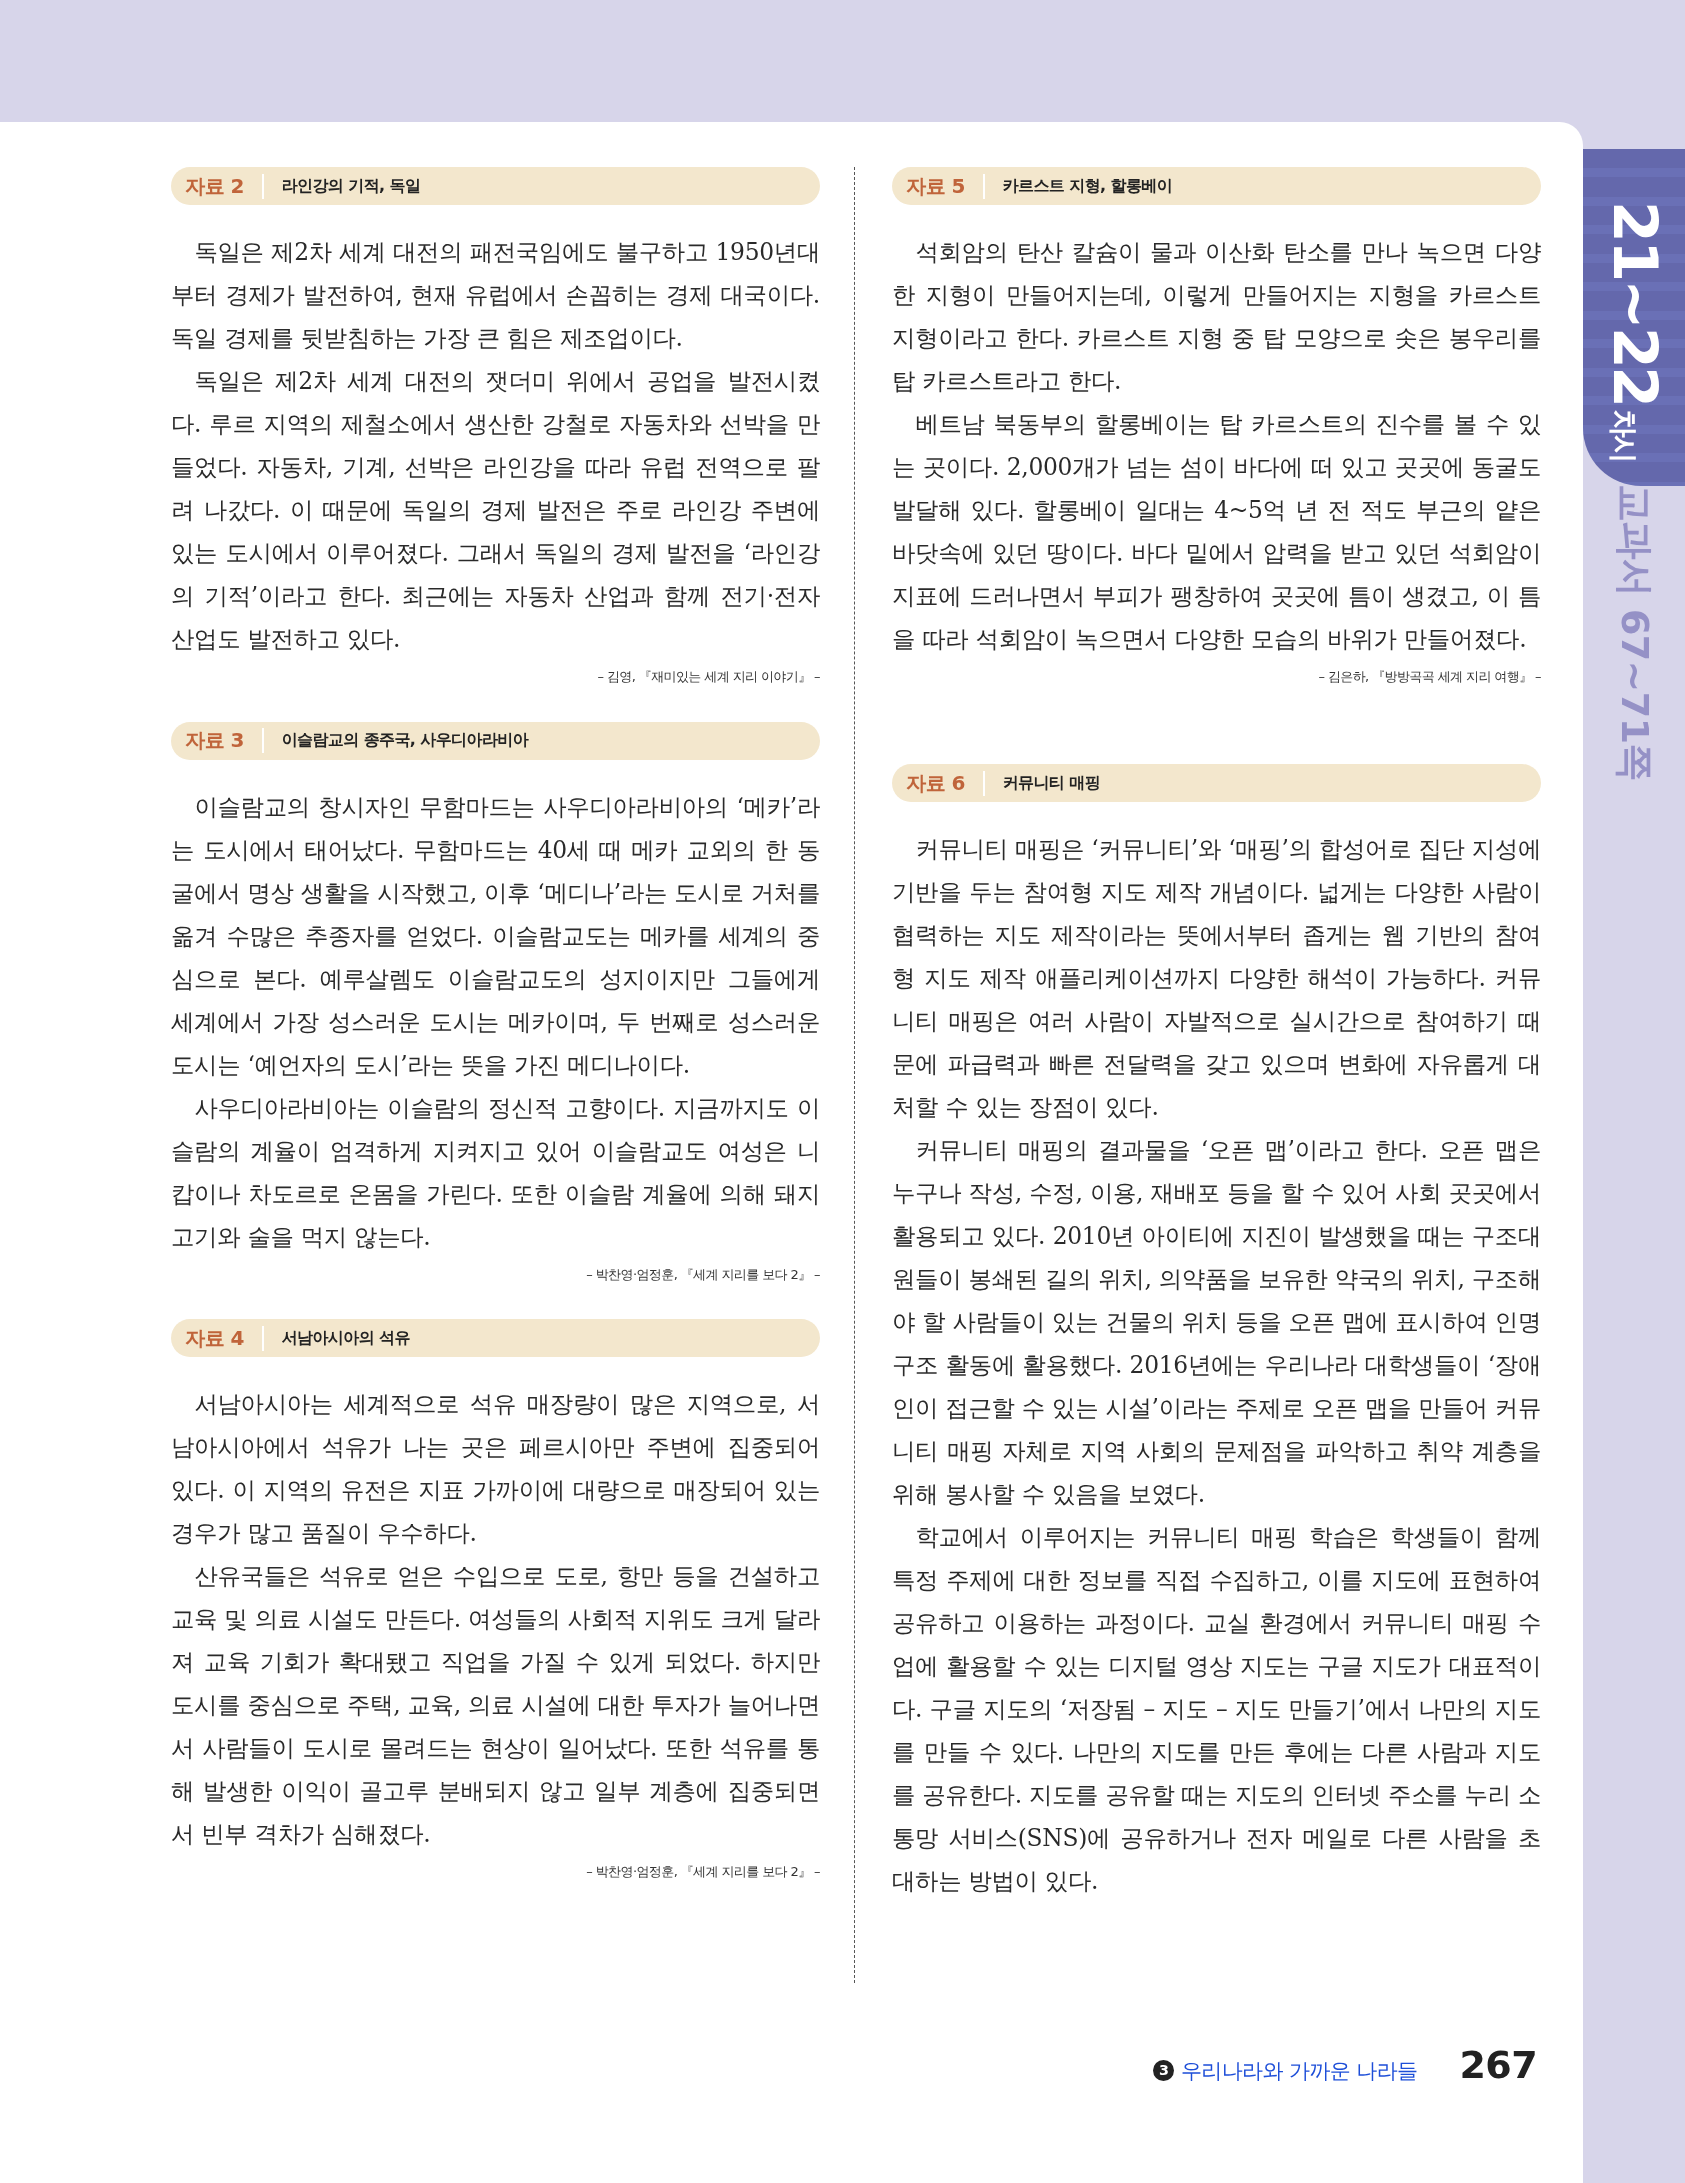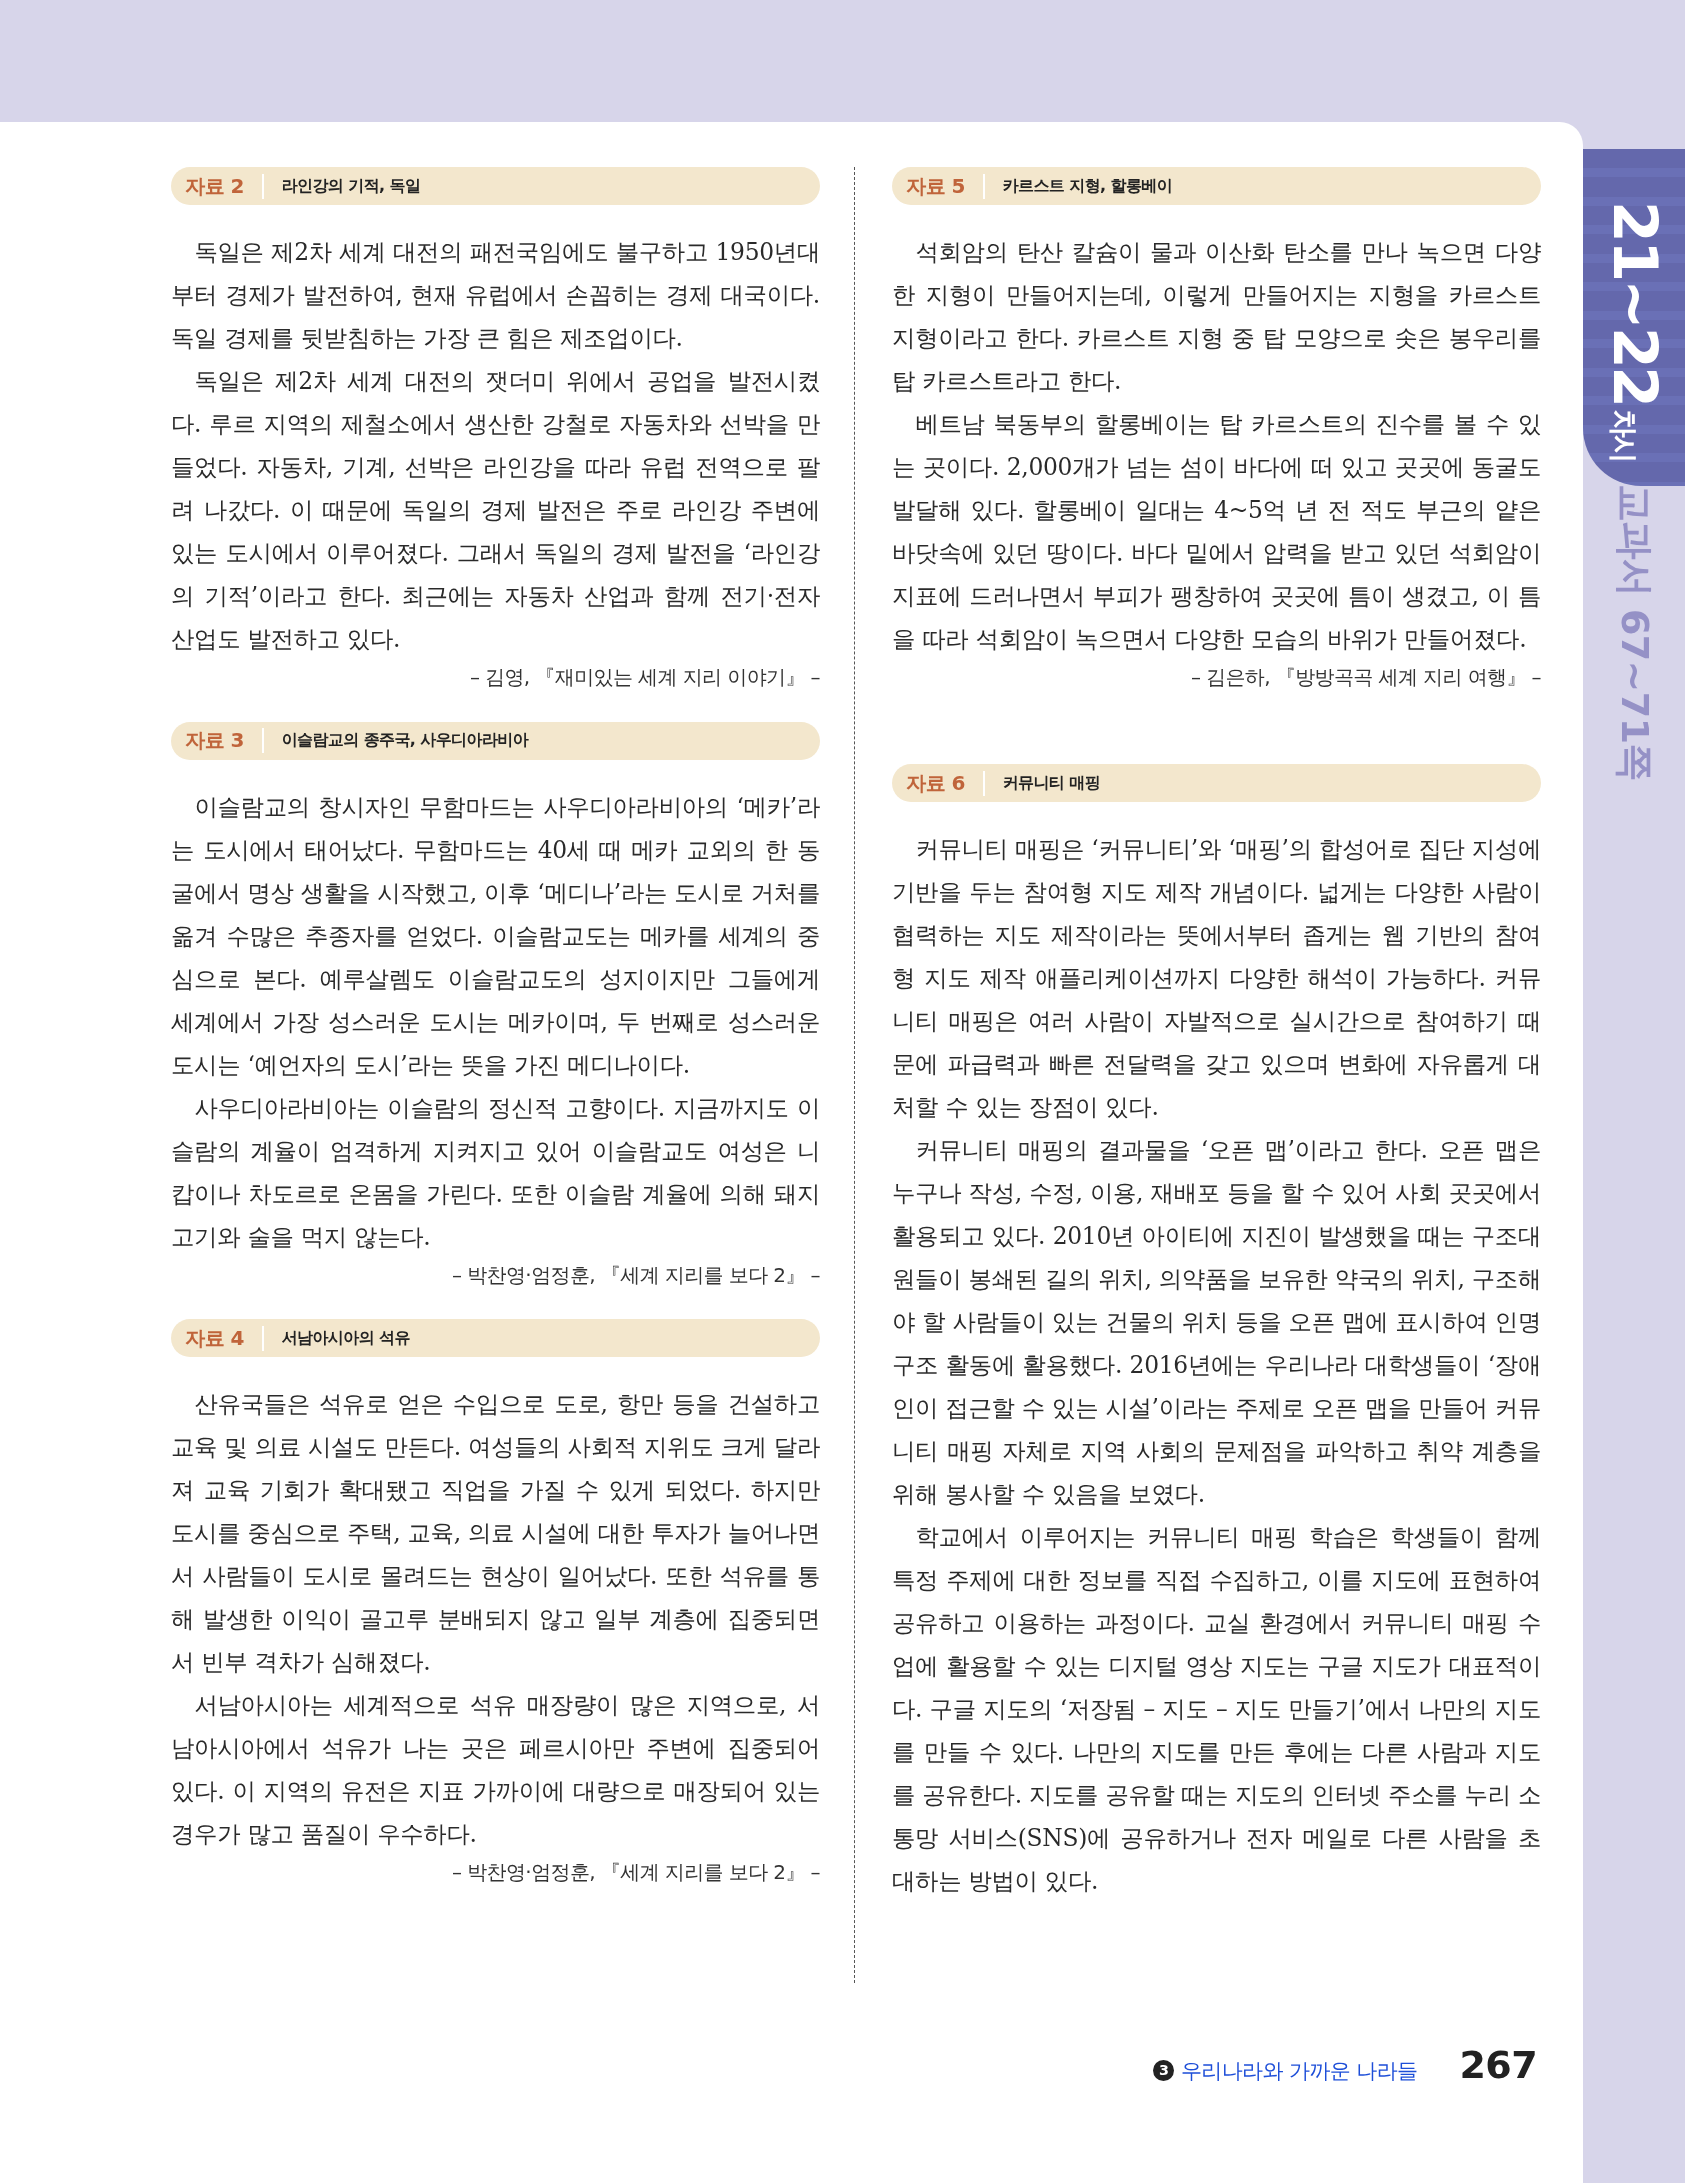--- a/index.html
+++ b/index.html
@@ -54,21 +54,21 @@
   .pill .tag { color:#c0643a; font-size:20px; letter-spacing:-0.6px; }
   .pill .bar { width:1.9px; height:25px; background:#ffffff; margin:0 18px 0 18px; }
   .pill .title { color:#222; font-size:16px; letter-spacing:-0.6px; }
   .body {
     margin-top:26px; font-size:23.4px; line-height:43px; text-align:justify;
     letter-spacing:-0.3px;
   }
   .body p { margin:0; text-indent:23.4px; }
   .source {
     text-align:right; font-family:"DejaVu Sans", "Liberation Sans", sans-serif;
-    font-size:20px; line-height:32px; color:#333; letter-spacing:-0.6px;
+    font-size:13px; line-height:32px; color:#333; letter-spacing:-0.6px;
   }
   .hl { text-decoration-color:#e8141a; text-decoration-thickness:3.2px; text-underline-offset:9px; }
   .footer {
     position:absolute; right:148px; top:2043px; display:flex; align-items:baseline;
     font-family:"DejaVu Sans", "Liberation Sans", sans-serif;
   }
   .footer .chap-num {
     display:inline-flex; width:21px; height:21px; border-radius:50%; background:#222; color:#fff;
     font-size:14.3px; font-weight:bold; align-items:center; justify-content:center; margin-right:6.5px;
     position:relative; top:-2.6px;
@@ -119,22 +119,22 @@
     <div class="source">– 박찬영·엄정훈, 『세계 지리를 보다 2』 –</div>
   </div>
 
   <div class="section" style="margin-top:28.5px">
     <div class="pill">
       <span class="tag">자료 4</span>
       <span class="bar"></span>
       <span class="title">서남아시아의 석유</span>
     </div>
     <div class="body">
+      <p>서남아시아는 세계적으로 석유 매장량이 많은 지역으로, 서남아시아에서 석유가 나는 곳은 페르시아만 주변에 집중되어 있다. 이 지역의 유전은 지표 가까이에 대량으로 매장되어 있는 경우가 많고 품질이 우수하다.</p>
       <p>산유국들은 석유로 얻은 수입으로 도로, 항만 등을 건설하고 교육 및 의료 시설도 만든다. 여성들의 사회적 지위도 크게 달라져 교육 기회가 확대됐고 직업을 가질 수 있게 되었다. 하지만 도시를 중심으로 주택, 교육, 의료 시설에 대한 투자가 늘어나면서 사람들이 도시로 몰려드는 현상이 일어났다. 또한 석유를 통해 발생한 이익이 골고루 분배되지 않고 일부 계층에 집중되면서 빈부 격차가 심해졌다.</p>
-      <p>서남아시아는 세계적으로 석유 매장량이 많은 지역으로, 서남아시아에서 석유가 나는 곳은 페르시아만 주변에 집중되어 있다. 이 지역의 유전은 지표 가까이에 대량으로 매장되어 있는 경우가 많고 품질이 우수하다.</p>
     </div>
     <div class="source">– 박찬영·엄정훈, 『세계 지리를 보다 2』 –</div>
   </div>
 </div>
 
 <div class="col right">
 
   <div class="section">
     <div class="pill">
       <span class="tag">자료 5</span>

